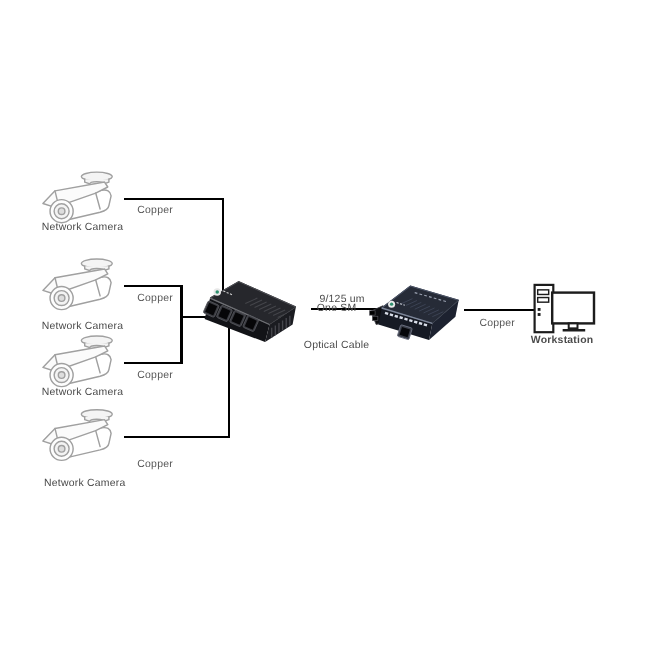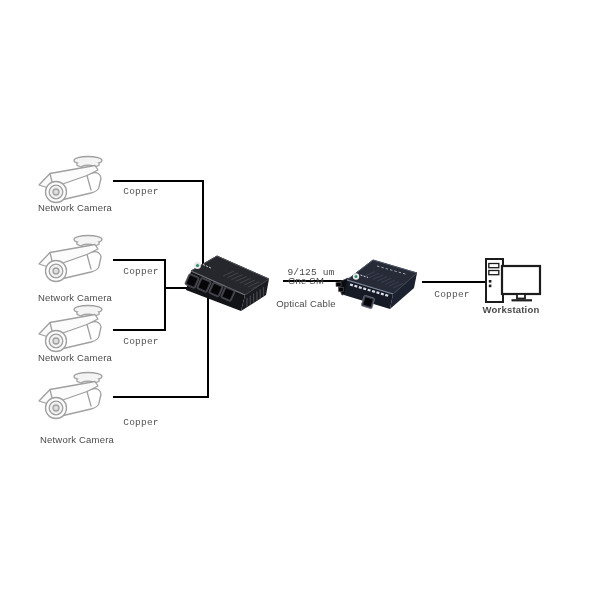--- a/index.html
+++ b/index.html
@@ -5,21 +5,21 @@
   html,body{margin:0;padding:0;background:#ffffff;}
   #canvas{
     position:relative;width:600px;height:600px;background:#ffffff;overflow:hidden;
     font-family:"Liberation Sans", sans-serif;
   }
   .abs{position:absolute;}
   .lbl{
     position:absolute;transform:translate(-50%,-50%);
     font-size:9.5px;color:#4a4a4a;white-space:nowrap;letter-spacing:.2px;
   }
-  .cable-lbl{color:#555555;font-family:Liberation Mono, monospace;}
+  .cable-lbl{color:#555555;}
   svg{display:block;}
   #wires{position:absolute;left:0;top:0;z-index:1;}
   .device{z-index:2;}
   .lbl{z-index:3;}
   .camera{z-index:2;}
 </style>
 </head>
 <body>
 
 <div id="canvas">
@@ -108,23 +108,23 @@
   <div class="lbl" style="left:75px;top:297px;">Network Camera</div>
   <div class="lbl" style="left:75px;top:357px;">Network Camera</div>
   <div class="lbl" style="left:77px;top:439px;">Network Camera</div>
 
   <div class="lbl cable-lbl" style="left:141px;top:191px;">Copper</div>
   <div class="lbl cable-lbl" style="left:141px;top:271px;">Copper</div>
   <div class="lbl cable-lbl" style="left:141px;top:341px;">Copper</div>
   <div class="lbl cable-lbl" style="left:141px;top:422px;">Copper</div>
   <div class="lbl cable-lbl" style="left:452px;top:294px;">Copper</div>
 
-  <div class="lbl" style="left:311px;top:272px;font-family:Liberation Mono, monospace;">9/125 um</div>
+  <div class="lbl" style="left:311px;top:272px;">9/125 um</div>
   <div class="lbl" style="left:306px;top:280px;">One SM</div>
-  <div class="lbl" style="left:306px;top:303px;">Optical Cable</div>
+  <div class="lbl" style="left:306px;top:314px;">Optical Cable</div>
 
   <svg class="abs device" style="left:183px;top:250px;" width="90" height="68" viewBox="0 0 90 68">
     <defs>
         <clipPath id="topA">
           <polygon points="8,21 34,6 86,29 62,45"></polygon>
         </clipPath>
       </defs>
     <g>
       <polygon points="8,21 62,45 58,61 3,40" fill="#121317"></polygon>
       <polygon points="62,45 86,29 83,45 58,61" fill="#1b1c21"></polygon>

